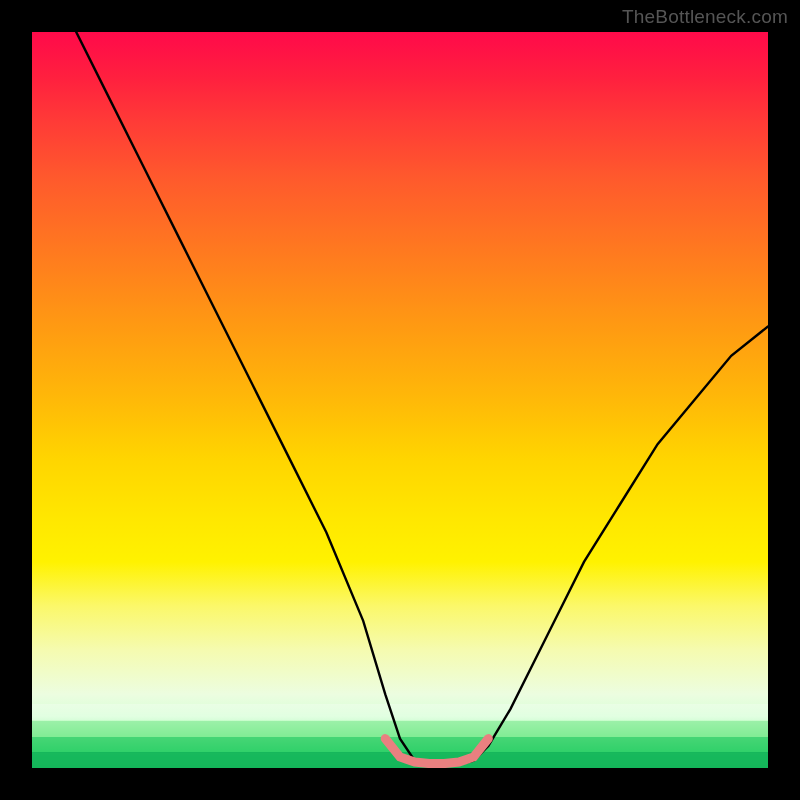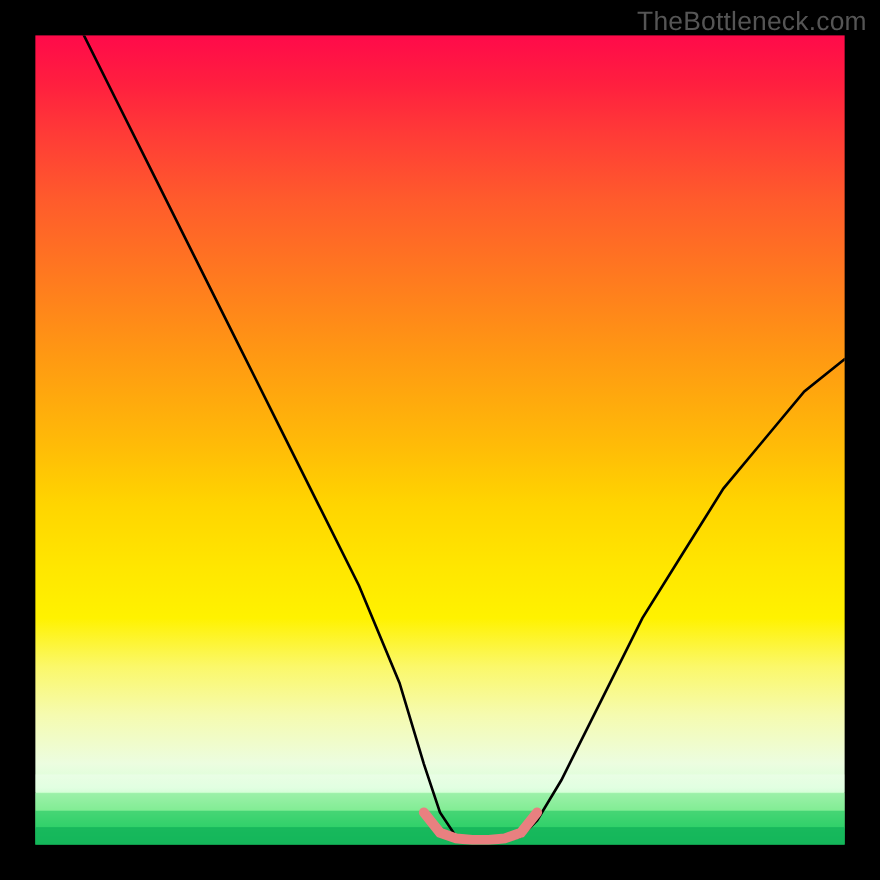--- a/index.html
+++ b/index.html
@@ -57,21 +57,21 @@
   .curve-svg {
     position: absolute;
     left: 0; top: 0;
     width: 100%; height: 100%;
   }
   .watermark {
     position: absolute;
     top: 6px;
     right: 12px;
     color: #555;
-    font-size: 24px;
+    font-size: 19px;
     font-weight: 500;
     letter-spacing: 0.2px;
     user-select: none;
   }
 </style>
 </head>
 <body>
 
 <div class="frame">
 

